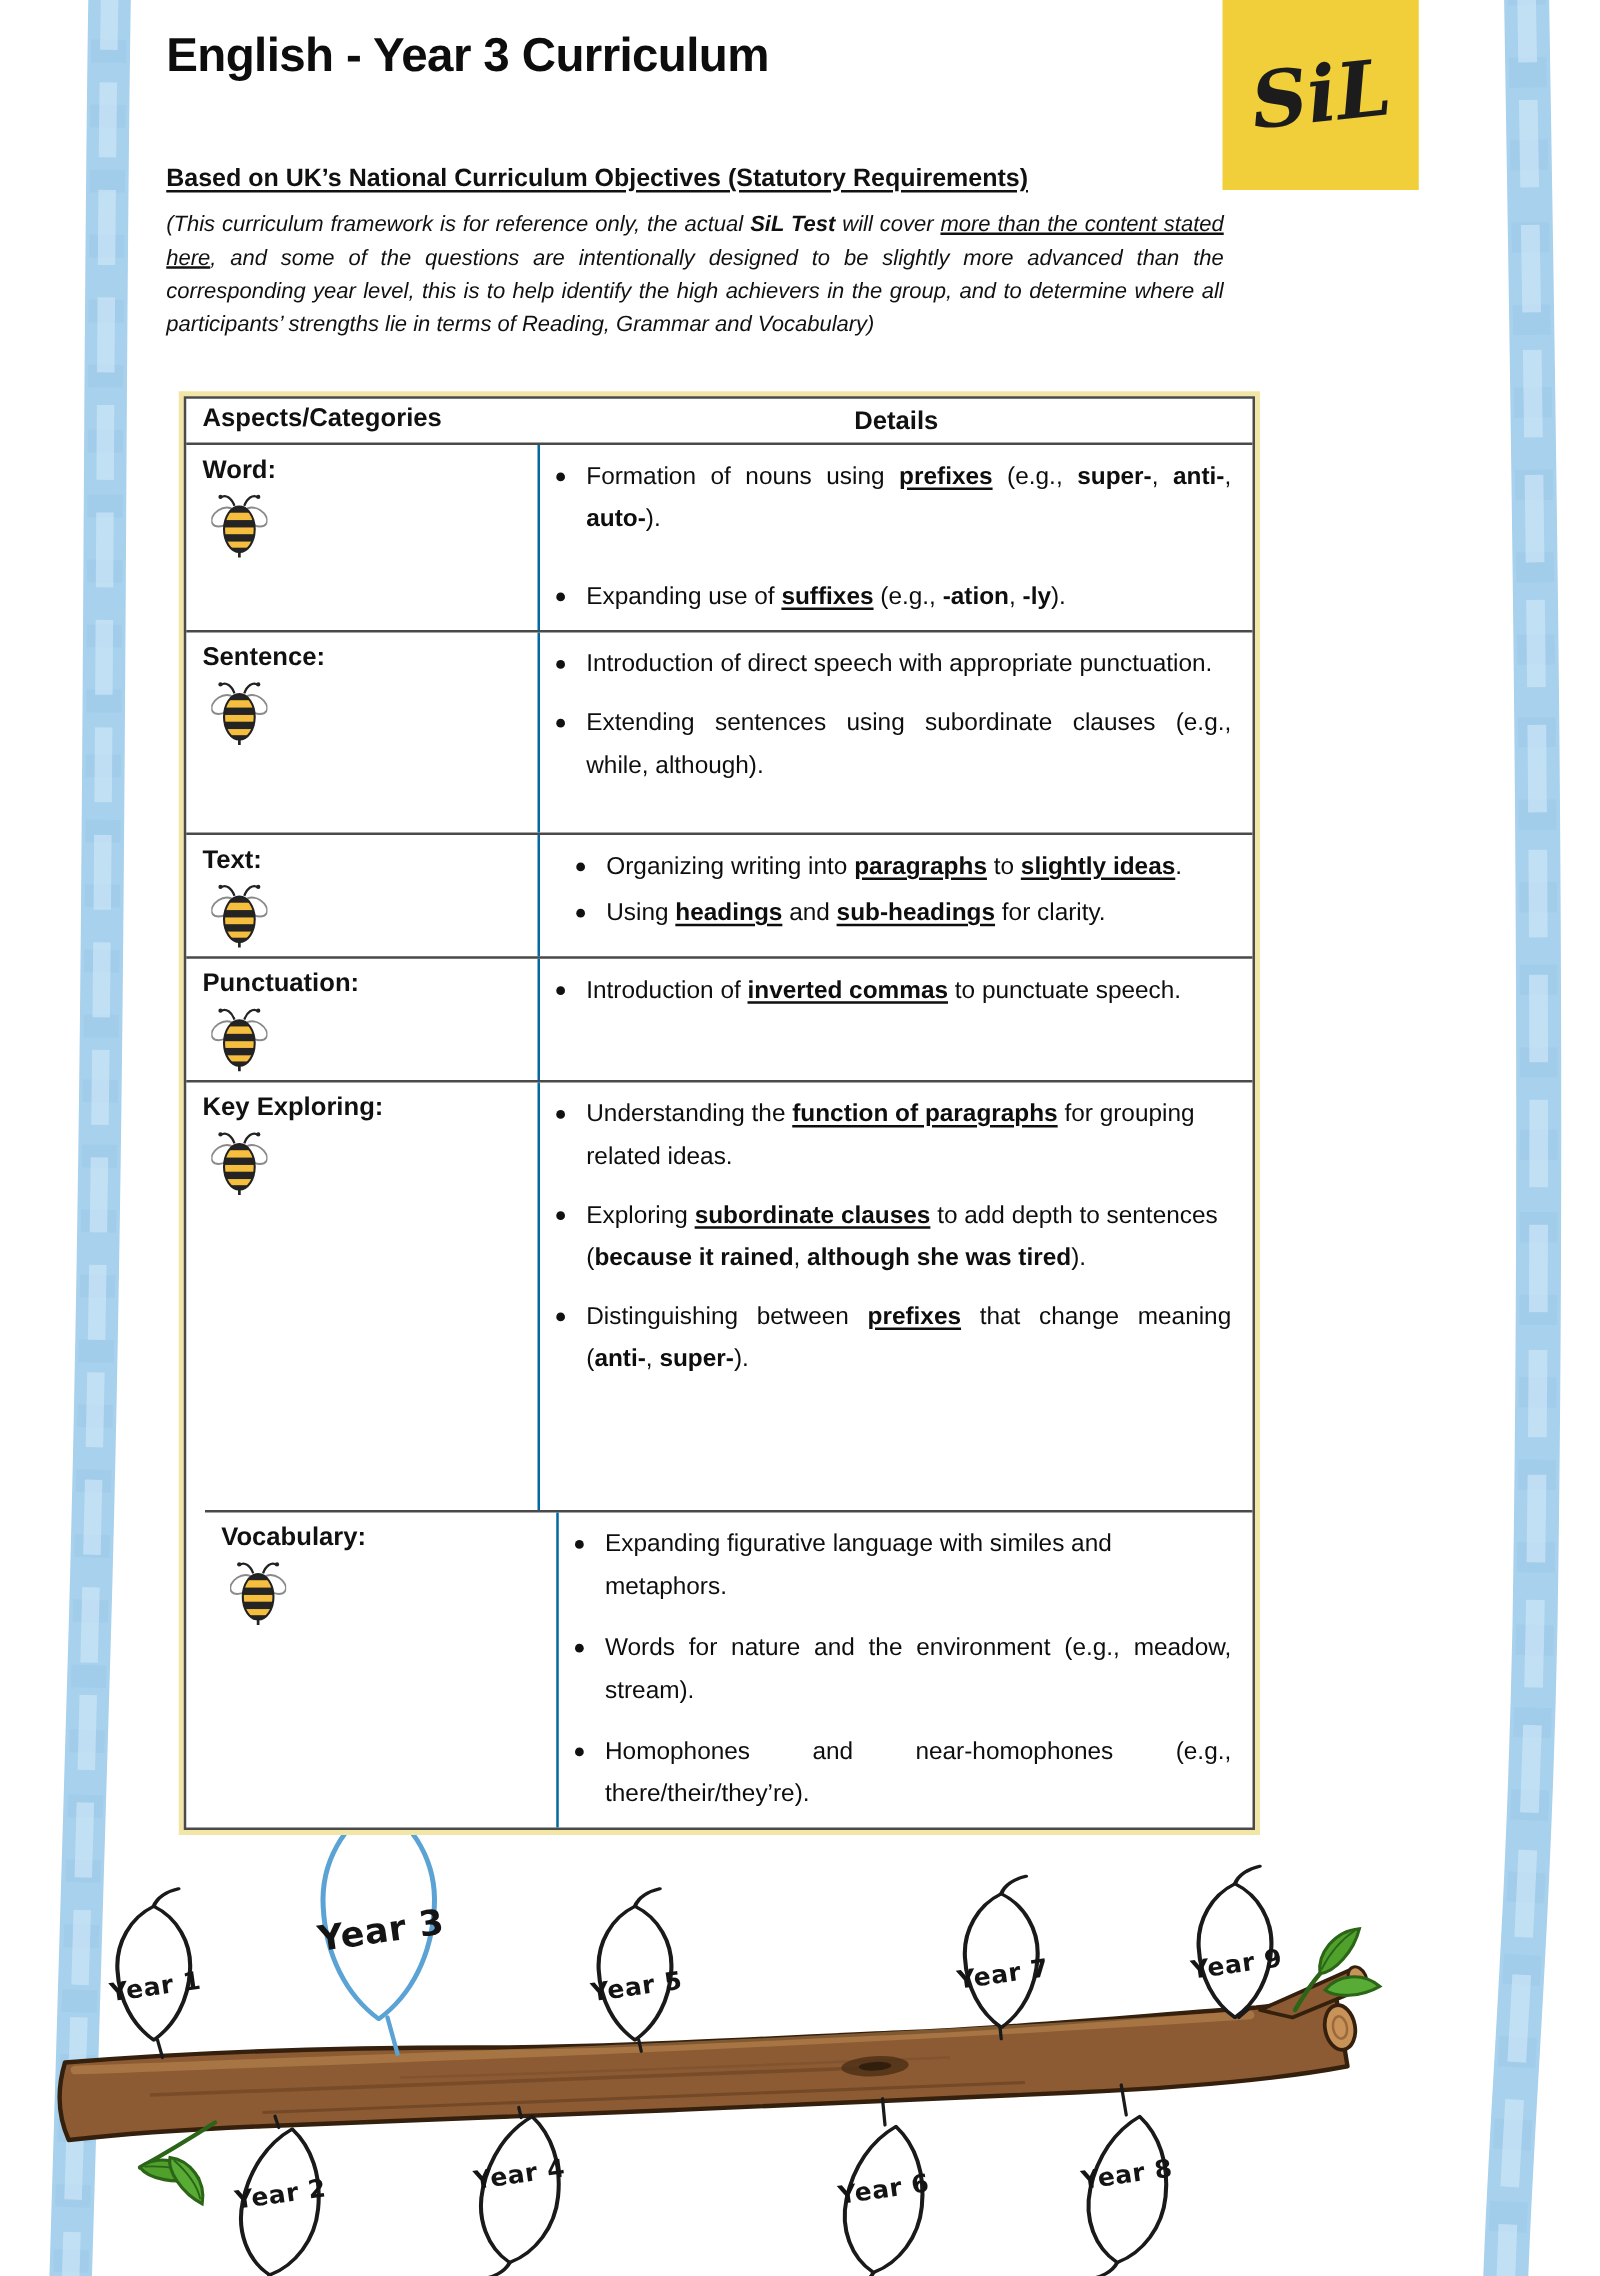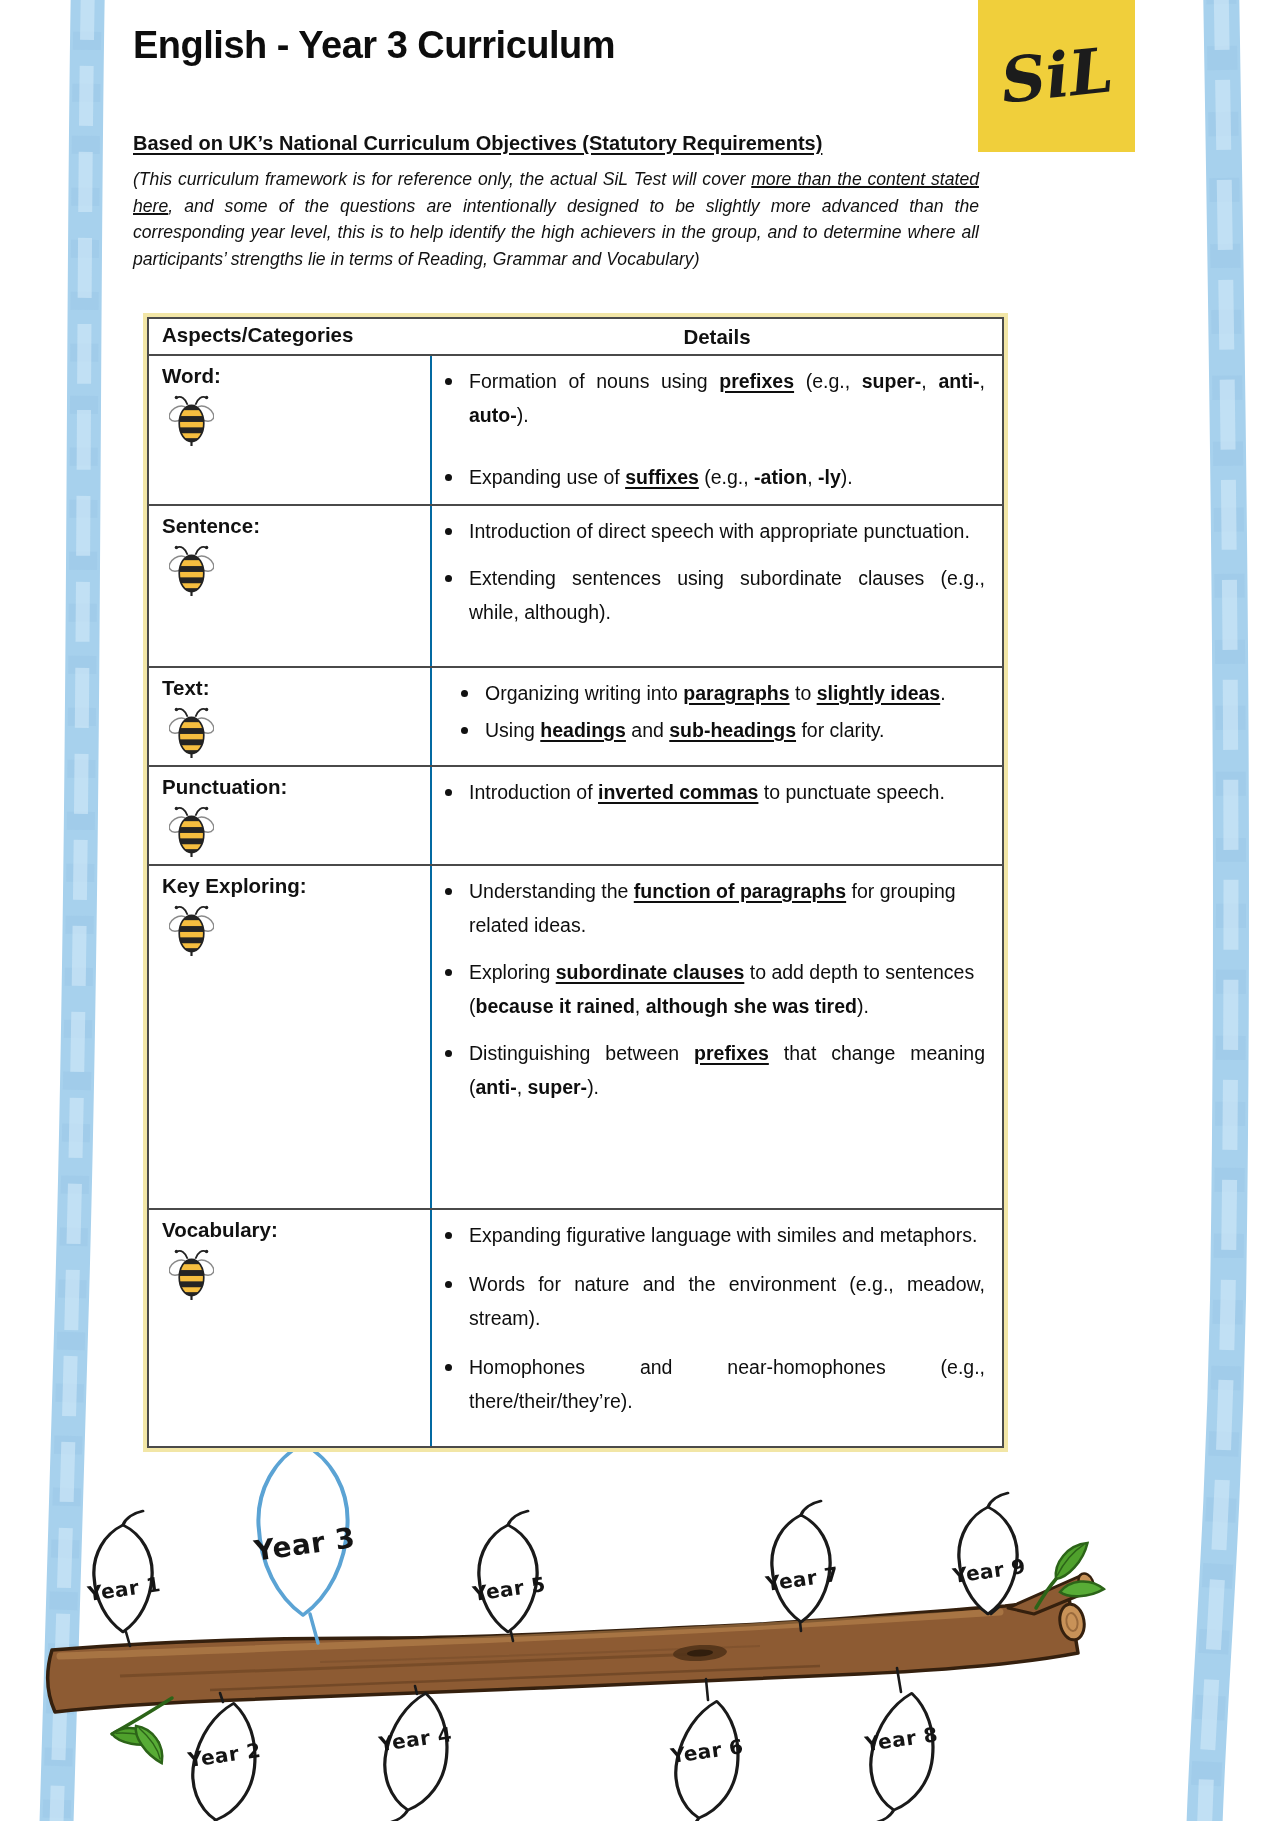--- a/index.html
+++ b/index.html
@@ -27,21 +27,21 @@
   .subheading {
     position:absolute; left:133px; top:132px; width:860px;
     font-size:20px; font-weight:bold; text-decoration:underline;
     text-decoration-thickness:2px; text-underline-offset:3px; z-index:2;
   }
   .intro {
     position:absolute; left:133px; top:166px; width:846px;
     font-size:17.6px; font-style:italic; line-height:26.5px;
     text-align:justify; z-index:2;
   }
-  .intro .b { font-weight:normal; }
+  .intro .b { font-weight:bold; }
   .intro .u { text-decoration:underline; text-decoration-thickness:1.5px; }
 
   .curr-table {
     position:absolute; left:143px; top:313px; width:865px; z-index:2;
     border:4px solid #F2E6A6; background:#fff;
   }
   .tgrid { border:2px solid #4A4A4A; }
   .trow, .thead { display:grid; grid-template-columns:283px 1fr; }
   .trow { border-top:2px solid #4A4A4A; }
   .thead { min-height:35px; }
@@ -250,21 +250,21 @@
   </svg>
           </div>
           <div class="det-cell">
             <ul class="det-list">
               <li><span>Understanding the </span><span class="b u">function of paragraphs</span><span> for grouping related ideas.</span></li>
               <li><span>Exploring </span><span class="b u">subordinate clauses</span><span> to add depth to sentences (</span><span class="b">because it rained</span><span>, </span><span class="b">although she was tired</span><span>).</span></li>
               <li class="j"><span>Distinguishing between </span><span class="b u">prefixes</span><span> that change meaning (</span><span class="b">anti-</span><span>, </span><span class="b">super-</span><span>).</span></li>
             </ul>
           </div>
         </div>
-        <div class="trow row-vocabulary" style="min-height: 238px;">
+        <div class="trow row-vocabulary" style="min-height: 238px; margin-left: 15px;">
           <div class="cat-cell">
             <div class="cat-label">Vocabulary:</div>
             <svg class="bee" viewBox="0 0 44 56">
     <path d="M18,13 C16,7 11,3 7,6" stroke="#222" stroke-width="1.8" fill="none"></path>
     <path d="M26,13 C28,7 33,3 37,6" stroke="#222" stroke-width="1.8" fill="none"></path>
     <circle cx="6.6" cy="5.6" r="1.7" fill="#222"></circle>
               <circle cx="37.4" cy="5.6" r="1.7" fill="#222"></circle>
     <ellipse cx="8.5" cy="22" rx="10" ry="6.6" transform="rotate(-33 8.5 22)" fill="#fff" stroke="#8a8a8a" stroke-width="1.5"></ellipse>
     <ellipse cx="35.5" cy="22" rx="10" ry="6.6" transform="rotate(33 35.5 22)" fill="#fff" stroke="#8a8a8a" stroke-width="1.5"></ellipse>
     <clipPath id="beeclip5">

